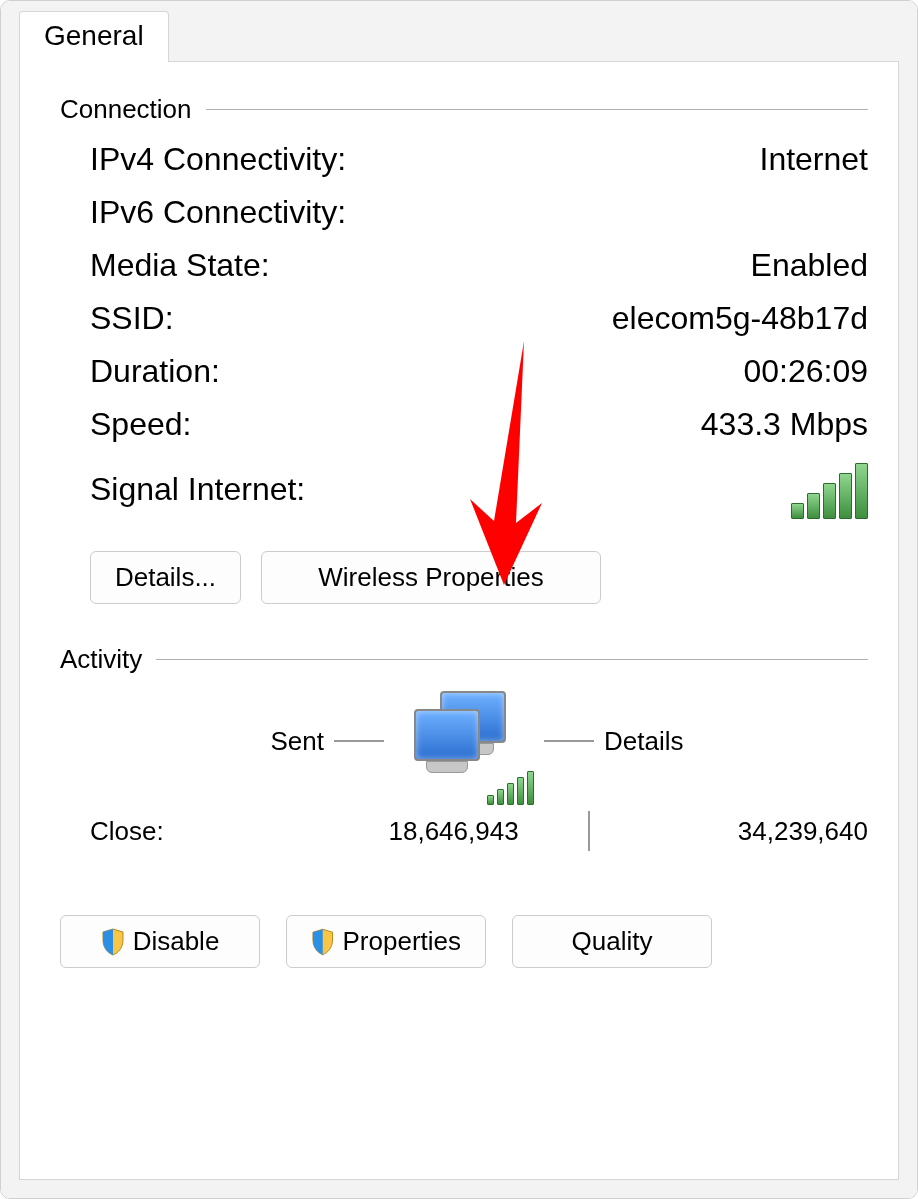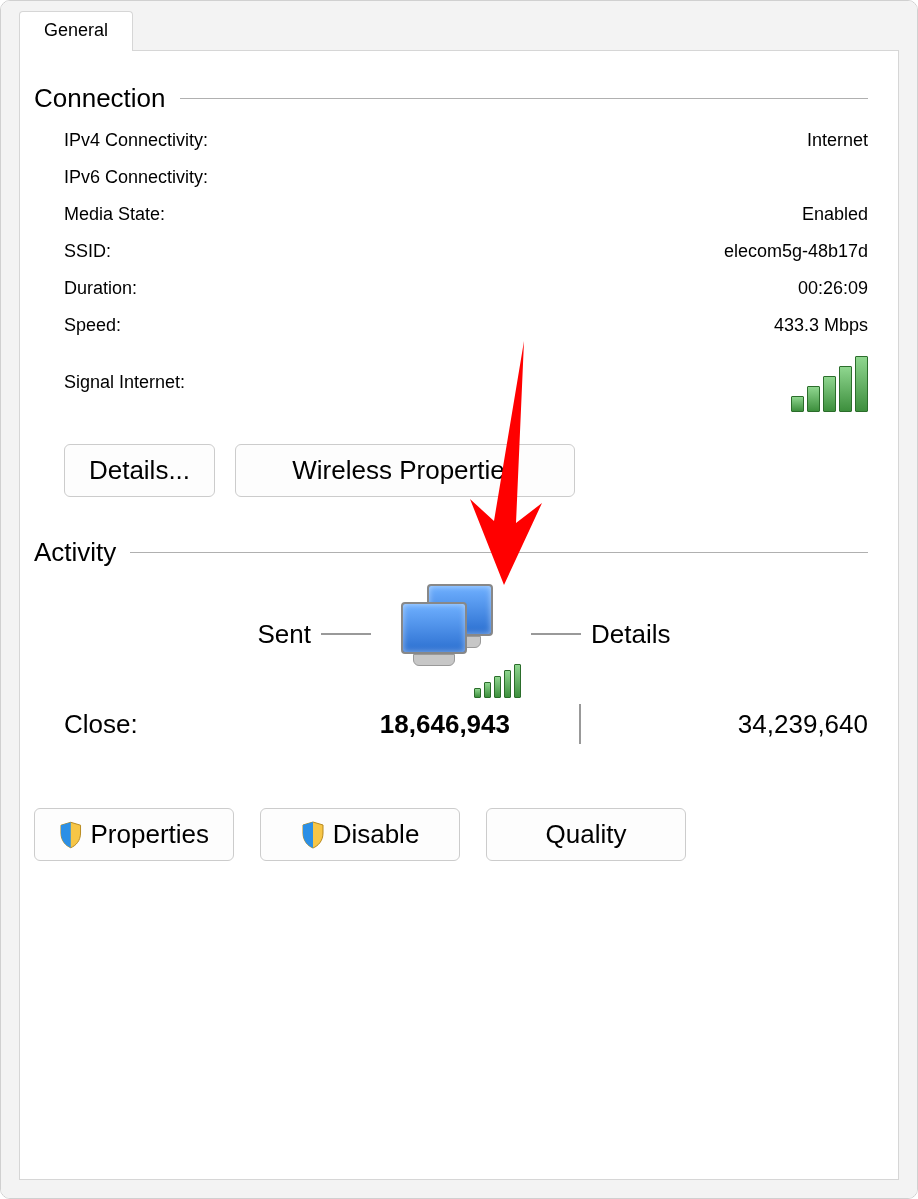--- a/index.html
+++ b/index.html
@@ -91,28 +91,28 @@
     align-items: flex-end;
     position: relative;
     z-index: 2;
   }
   .tab {
     background: #fff;
     border: 1px solid #d6d6d6;
     border-bottom: none;
     border-radius: 4px 4px 0 0;
     padding: 8px 24px 10px 24px;
-    font-size: 18px;
+    font-size: 28px;
   }
   .tab-panel {
     flex: 1;
     background: #fff;
     border: 1px solid #d6d6d6;
     margin-top: -1px;
-    padding: 28px 30px 28px 14px;
+    padding: 28px 30px 28px 40px;
     display: flex;
     flex-direction: column;
     gap: 8px;
   }
   
   .section-heading {
     display: flex;
     align-items: center;
     gap: 14px;
     margin-top: 4px;
@@ -129,21 +129,21 @@
     margin-left: 30px;
     display: flex;
     flex-direction: column;
     gap: 16px;
   }
   .kv-row {
     display: flex;
     justify-content: space-between;
     align-items: center;
   }
-  .kv-row .k, .kv-row .v { font-size: 18px; }
+  .kv-row .k, .kv-row .v { font-size: 32px; }
   .kv-row.signal .v {
     height: 60px;
     display: flex;
     align-items: flex-end;
   }
   
   .btn {
     background: #fdfdfd;
     border: 1px solid #ccc;
     border-radius: 6px;
@@ -198,21 +198,21 @@
     bottom: -14px;
   }
   .activity-bytes {
     margin-left:30px;
     display: grid;
     grid-template-columns: 1fr 1fr 120px 1fr;
     align-items: center;
     margin-top: 12px;
   }
   .activity-bytes .bytes-label { }
-  .activity-bytes .sent-val { text-align: right; padding-right: 10px; font-weight: bold; }
+  .activity-bytes .sent-val { text-align: right; padding-right: 10px; }
   .activity-bytes .sep {
     justify-self: center;
     width: 0; height: 40px;
     border-left: 2px solid #999;
   }
   .activity-bytes .recv-val { text-align: right; }
   .activity-sr-row {
     display: grid;
     grid-template-columns: 1fr 70px 140px 70px 1fr;
     align-items: center;
@@ -329,28 +329,28 @@
         <span class="sep"></span>
         <span class="recv-val">34,239,640</span>
       </div>
 
       <div class="btn-row wide" style="margin-top:56px; margin-left:0; gap:26px;">
         <button class="btn btn-eq">
           <svg class="shield" viewBox="0 0 24 28">
             <path d="M12 1 L22 4 V12 C22 20 17 25 12 27 C7 25 2 20 2 12 V4 Z" fill="#f7c647" stroke="#b7891e" stroke-width="1"></path>
             <path d="M12 1 L12 27 C7 25 2 20 2 12 V4 Z" fill="#2b8fe6"></path>
           </svg>
-          <span>Properties</span>
+          <span>Disable</span>
         </button>
         <button class="btn btn-eq">
           <svg class="shield" viewBox="0 0 24 28">
             <path d="M12 1 L22 4 V12 C22 20 17 25 12 27 C7 25 2 20 2 12 V4 Z" fill="#f7c647" stroke="#b7891e" stroke-width="1"></path>
             <path d="M12 1 L12 27 C7 25 2 20 2 12 V4 Z" fill="#2b8fe6"></path>
           </svg>
-          <span>Disable</span>
+          <span>Properties</span>
         </button>
         <button class="btn btn-eq">Quality</button>
       </div>
 
     </div>
 
 
     <svg class="red-arrow" width="100" height="250" viewBox="0 0 100 250">
       <path d="M60 0 L30 180 L6 158 L40 244 L78 162 L52 182 Z" fill="red"></path>
     </svg>

